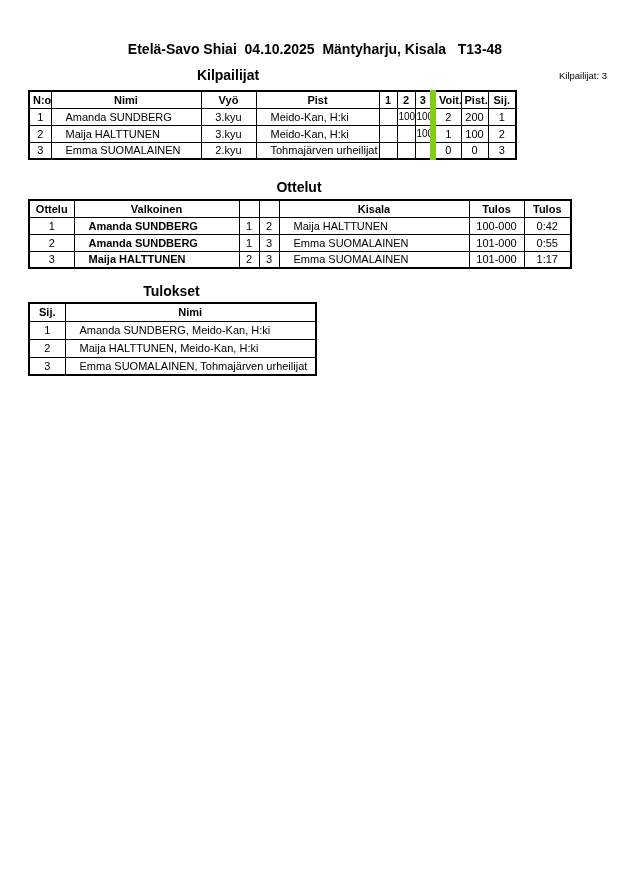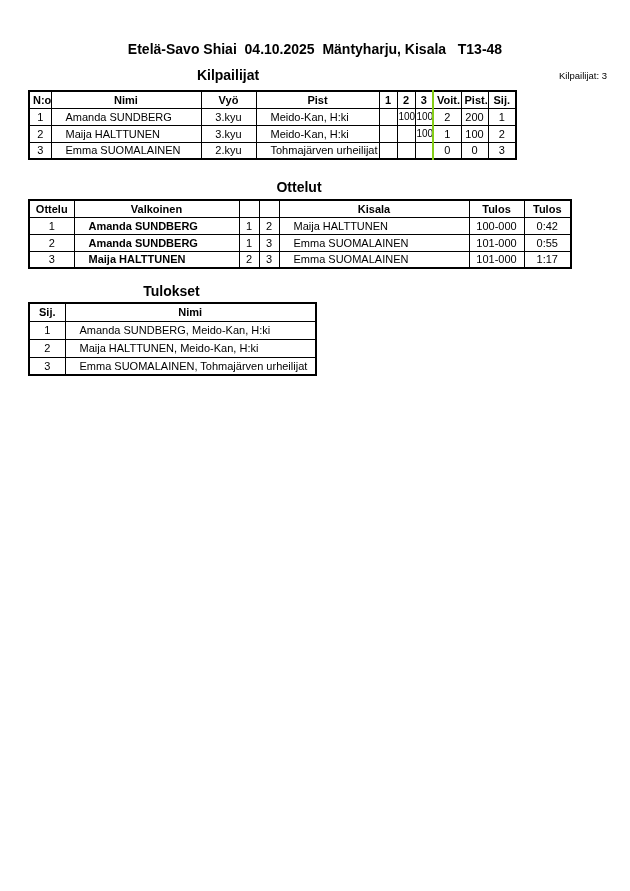--- a/index.html
+++ b/index.html
@@ -45,21 +45,21 @@
     padding:0 3px;
     overflow:hidden;
     white-space:nowrap;
     text-align:center;
     vertical-align:middle;
   }
   th { font-weight:bold; }
   td.l { text-align:left; padding-left:14px; }
   td.b { font-weight:bold; }
   .competitors td.num100 { font-size:10px; padding:0 1px; }
-  .competitors .sep { border-left:2px solid #84cc16; }
+  .competitors .sep { border-left:6px solid #84cc16; }
   .results th, .results td { height:18px; }
 </style>
 </head>
 <body>
 
 <div class="page">
 
   <div class="title">Etelä-Savo Shiai  04.10.2025  Mäntyharju, Kisala   T13-48</div>
 
   <div class="section-label label-kilpailijat">Kilpailijat</div>

